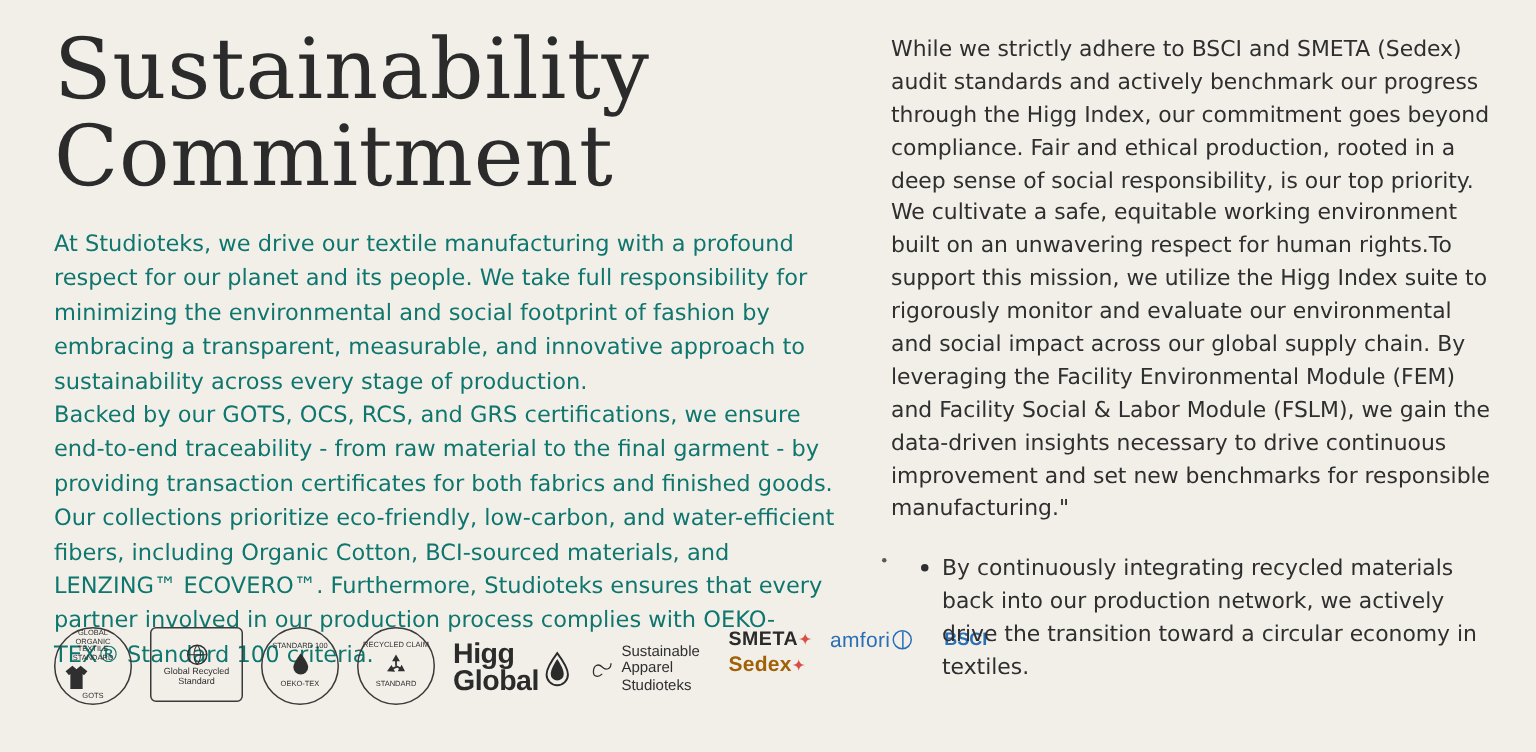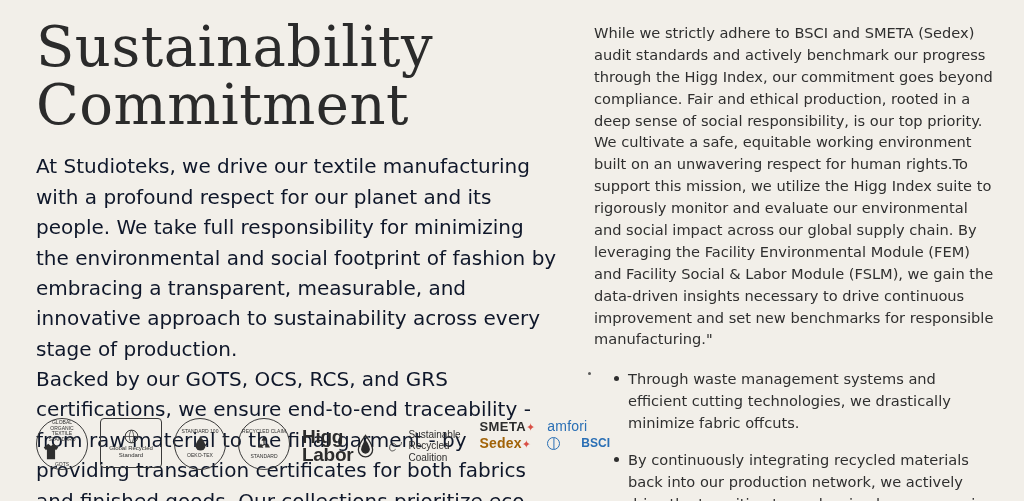--- a/index.html
+++ b/index.html
@@ -34,23 +34,23 @@
     font-family: "DejaVu Serif", serif;
     font-weight: 400;
     font-size: 56px;
     line-height: 1.03;
     letter-spacing: 0.5px;
     color: #2b2b2b;
     margin: 0 0 18px 0;
     white-space: pre-line;
   }
   .body-text {
-    font-size: 20px;
+    font-size: 15px;
     line-height: 1.52;
-    color: #0f172a;
+    color: #0f766e;
     margin: 0 0 0 0;
     max-width: 530px;
   }
   .body-text + .body-text { margin-top: 0px; }
   .right-text {
     font-size: 14.6px;
     line-height: 1.5;
     color: #2f2f2f;
     margin: 0;
   }
@@ -184,21 +184,21 @@
     font-weight: bold;
     color: #a16207;
     letter-spacing: 0.2px;
   }
   .smeta .star {
     color: #d94f45;
     font-size: 11px;
   }
   .amfori {
     display: flex;
-    flex-direction: column;
+    flex-direction: row;
     gap: 2px;
     font-family: "Liberation Sans", sans-serif;
   }
   .amfori .name {
     font-size: 14px;
     color: #2a6fb5;
     letter-spacing: 0.2px;
   }
   .amfori .bsci {
     display: flex;
@@ -282,36 +282,36 @@
               <path d="M20 18 L13.5 18 L14.8 15.8 L11.5 14 L12.3 12.6 L15.7 14.4 L17 12.2 Z" fill="#2f2f2f"></path>
             </svg>
             <div>STANDARD</div>
           </div>
         </div>
       </div>
 
       <div class="cert higg">
         <div class="higg-text">
           <div>Higg</div>
-          <div>Labor</div>
+          <div>Global</div>
         </div>
         <svg class="higg-drop" viewBox="0 0 24 30">
           <path d="M12 1 C12 1 3 13 3 19 A9 9 0 0 0 21 19 C21 13 12 1 12 1 Z" fill="none" stroke="#2b2b2b" stroke-width="1.6"></path>
           <path d="M12 6 C12 6 6.5 14 6.5 18.5 A5.5 5.5 0 0 0 17.5 18.5 C17.5 14 12 6 12 6 Z" fill="#2b2b2b"></path>
         </svg>
       </div>
 
       <div class="cert sac">
         <svg width="24" height="22" viewBox="0 0 26 22">
           <path d="M4 14 C4 7 9 5 13 9 C17 13 22 11 22 5" fill="none" stroke="#2f2f2f" stroke-width="1.3"></path>
           <path d="M4 14 C4 19 9 20 13 16" fill="none" stroke="#2f2f2f" stroke-width="1.3"></path>
         </svg>
         <div class="sac-text">
           <div>Sustainable</div>
-          <div>Recycled Coalition</div>
+          <div>Apparel Studioteks</div>
         </div>
       </div>
 
       <div class="cert">
         <div class="smeta">
           <div><span class="l1">SMETA</span><span class="star">✦</span></div>
           <div><span class="l2">Sedex</span><span class="star">✦</span></div>
         </div>
       </div>
 
@@ -328,22 +328,19 @@
     </div>
   </div>
 
   <div class="col-right">
     <div class="stray-dot"></div>
     <p class="right-text">While we strictly adhere to BSCI and SMETA (Sedex) audit standards and actively benchmark our progress through the Higg Index, our commitment goes beyond compliance. Fair and ethical production, rooted in a deep sense of social responsibility, is our top priority.</p>
     <p class="right-text">We cultivate a safe, equitable working environment built on an unwavering respect for human rights.To support this mission, we utilize the Higg Index suite to rigorously monitor and evaluate our environmental and social impact across our global supply chain. By leveraging the Facility Environmental Module (FEM) and Facility Social &amp; Labor Module (FSLM), we gain the data-driven insights necessary to drive continuous improvement and set new benchmarks for responsible manufacturing."</p>
 
     <ul class="bullets">
       <li>
-        <span>Through waste management systems and efficient cutting technologies, we drastically minimize fabric offcuts.</span><b></b><span></span>
-      </li>
-      <li>
         <span>By continuously integrating recycled materials back into our production network, we actively drive the transition toward a circular economy in textiles.</span><b></b><span></span>
       </li>
 
     </ul>
   </div>
 
 </div>
 
 </body></html>

